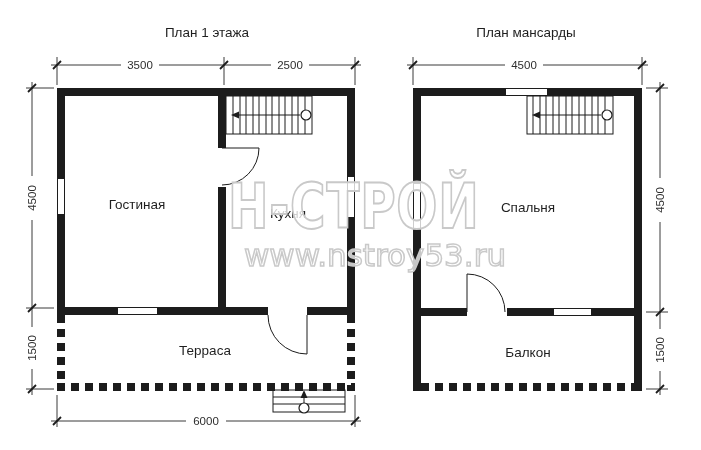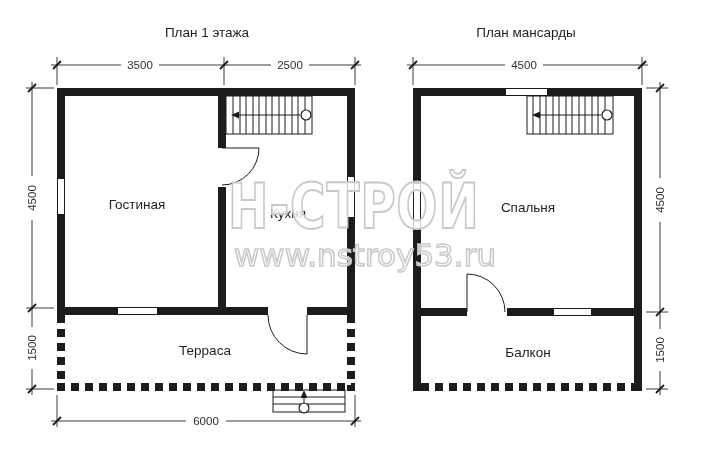--- a/index.html
+++ b/index.html
@@ -28,21 +28,21 @@
   
   .wm-brand {
     position:absolute; left:228px; top:176px; z-index:5;
     font-family:"DejaVu Sans", sans-serif; font-weight:bold; font-size:62px;
     line-height:1; letter-spacing:1px;
     color:rgba(255,255,255,0.78); -webkit-text-stroke:2px #c9c9c9;
     transform:scaleX(0.78); transform-origin:left top;
     white-space:nowrap; pointer-events:none;
   }
   .wm-url {
-    position:absolute; left:234px; top:240px; z-index:5;
+    position:absolute; left:244px; top:240px; z-index:5;
     font-family:"DejaVu Sans", sans-serif; font-size:31px; line-height:1;
     color:rgba(255,255,255,0.75); -webkit-text-stroke:1.5px #c9c9c9;
     white-space:nowrap; pointer-events:none;
   }
 </style>
 </head>
 <body>
 
 <div class="stage">
 

